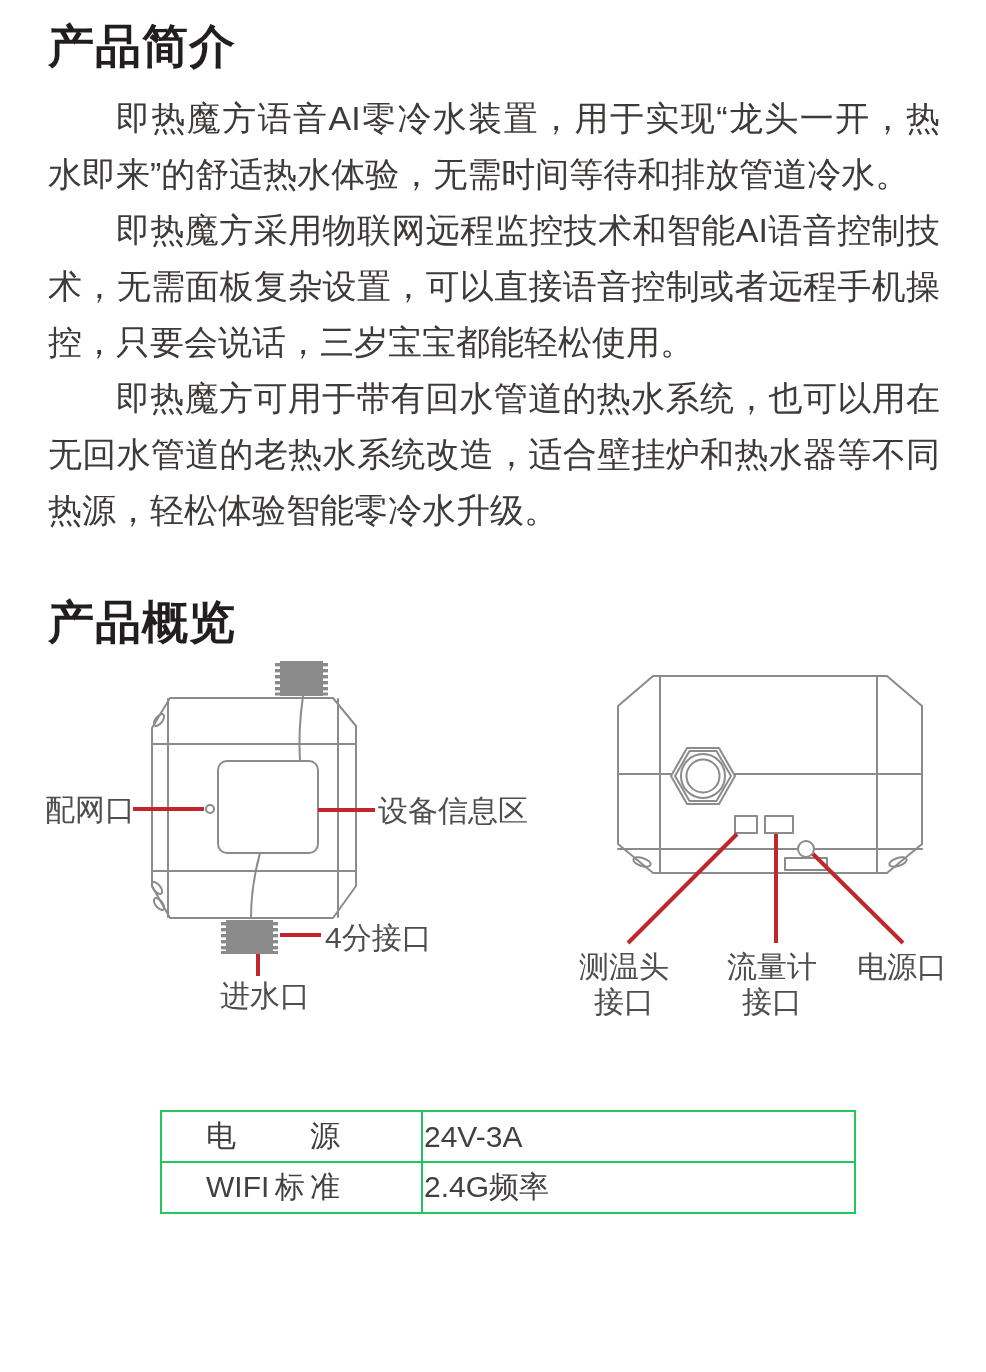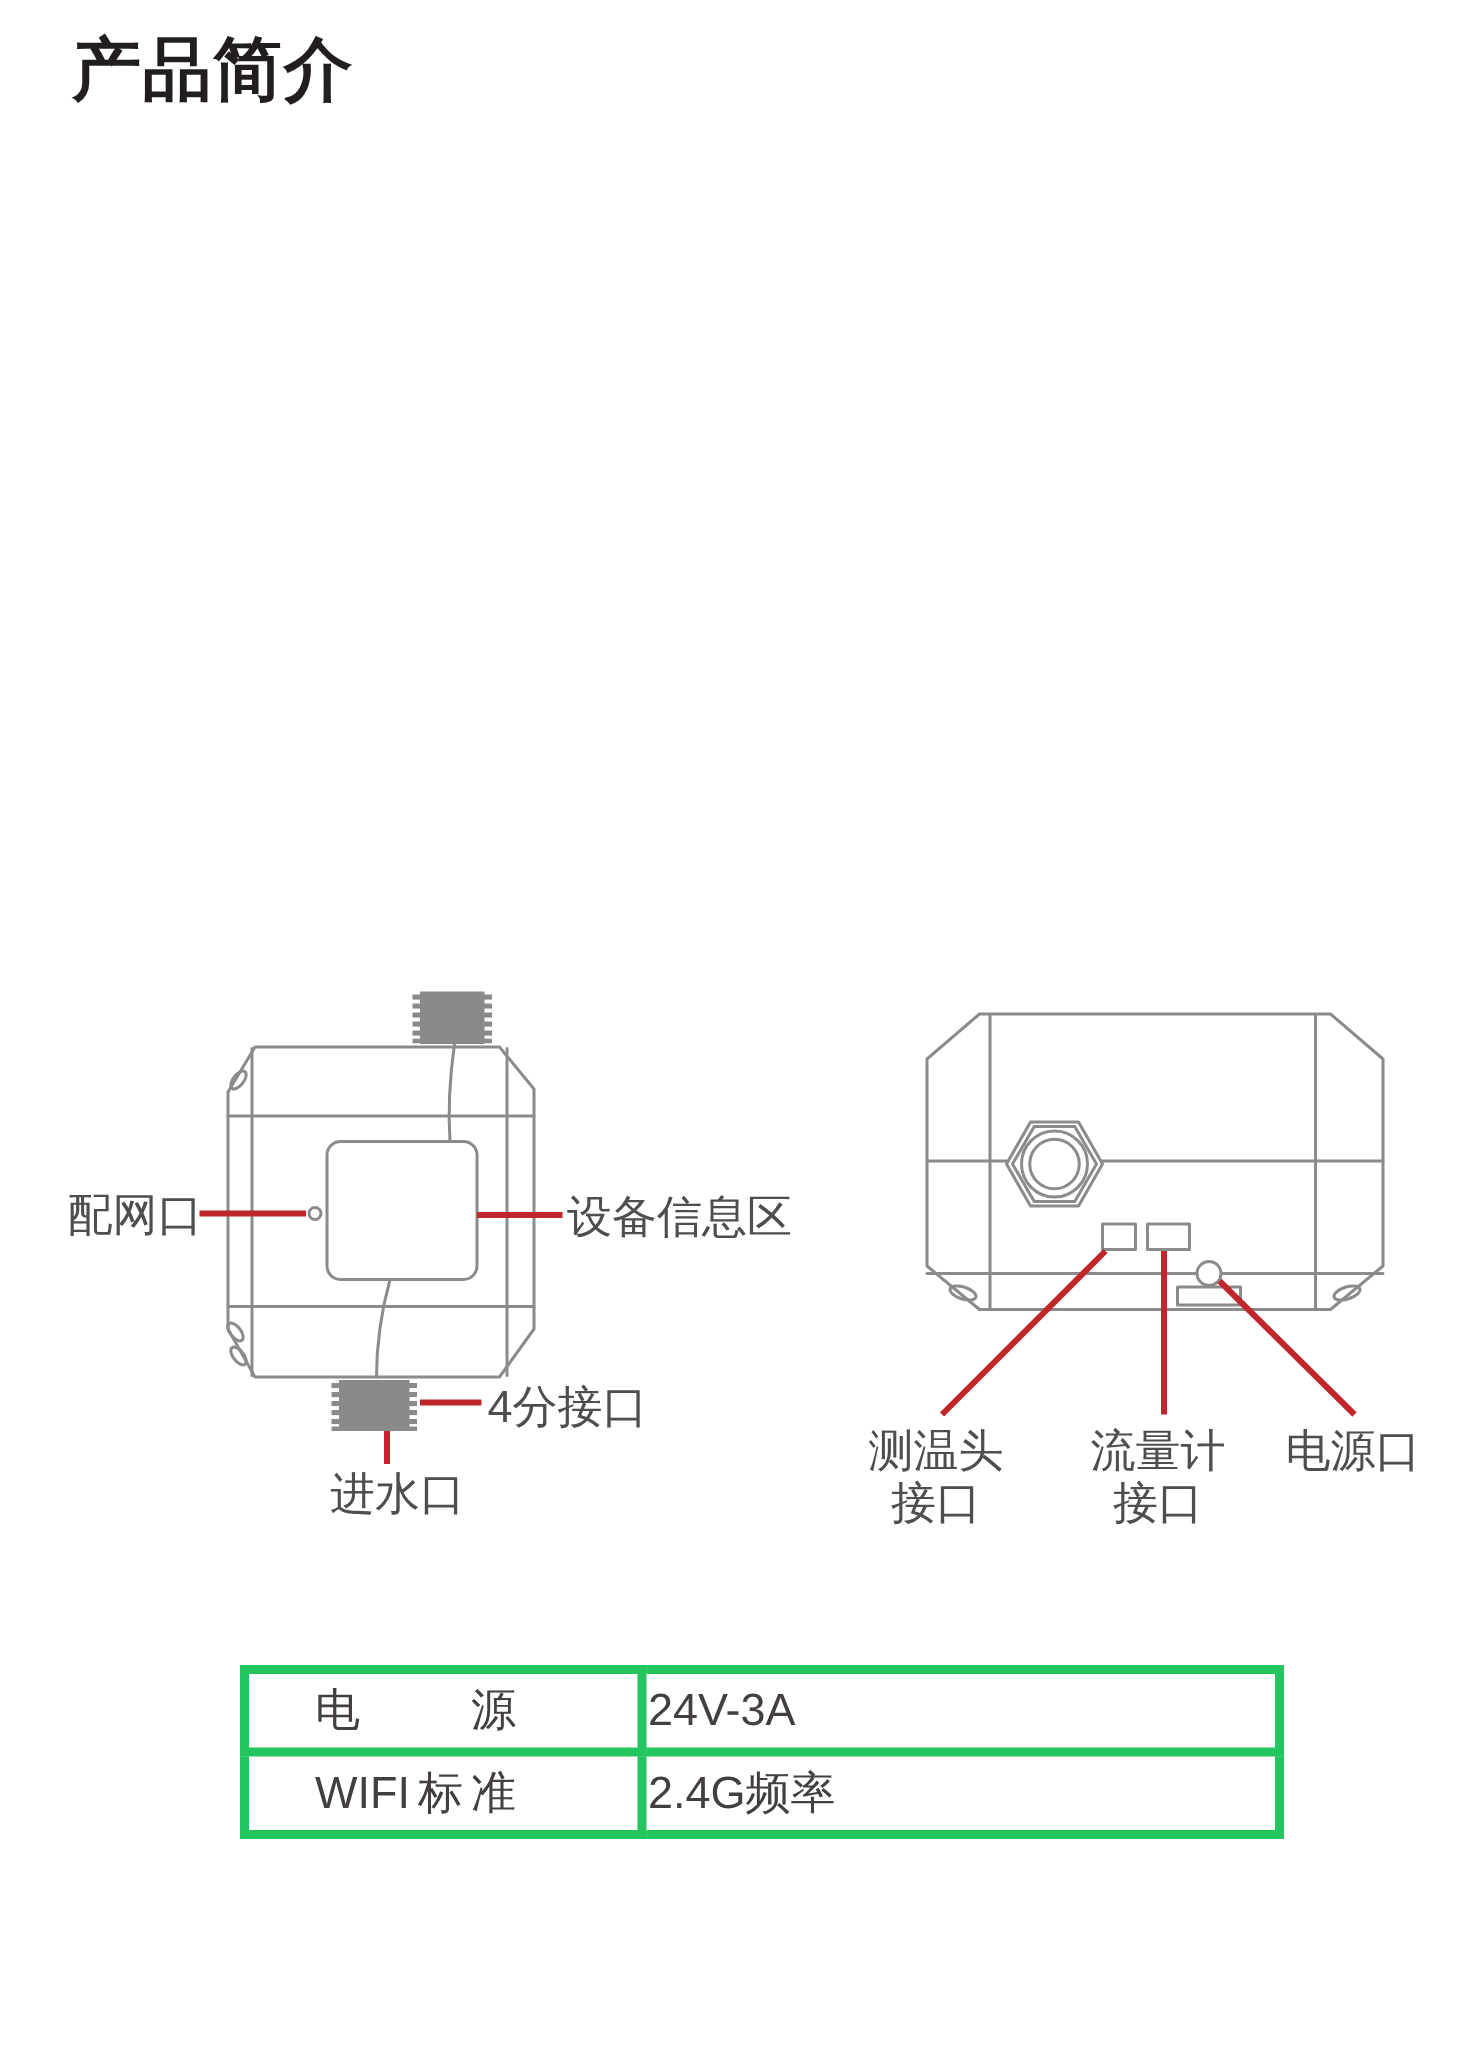--- a/index.html
+++ b/index.html
@@ -28,33 +28,39 @@
   }
   .outline{fill:none;stroke:#8b8b8b;stroke-width:2;stroke-linejoin:round;stroke-linecap:round;}
   .outline-fill{fill:#ffffff;stroke:#8b8b8b;stroke-width:2;stroke-linejoin:round;}
   .gray-fill{fill:#8a8a8a;stroke:none;}
   .redline{stroke:#c0272d;stroke-width:4;fill:none;}
   .spec-table{
     position:absolute;left:160px;top:1110px;width:696px;
     border-collapse:collapse;table-layout:fixed;
     font-size:30px;color:#433f3e;
   }
-  .spec-table td{border:6px solid #22c55e;height:47px;background:#ffffff;}
+  .spec-table td{border:2px solid #22c55e;height:47px;background:#ffffff;}
   .label-cell{width:214px;padding-left:44px;}
   .value-cell{text-align:left;word-spacing:10px;}
   .spread{display:inline-block;width:134px;text-align:justify;text-align-last:justify;}
 </style>
 </head>
 <body>
 
 <div class="page">
 
   <h1 class="section-title" id="intro-title">产品简介</h1>
 
+  <div class="intro-text">
+    <p>即热魔方语音AI零冷水装置，用于实现“龙头一开，热水即来”的舒适热水体验，无需时间等待和排放管道冷水。</p>
+    <p>即热魔方采用物联网远程监控技术和智能AI语音控制技术，无需面板复杂设置，可以直接语音控制或者远程手机操控，只要会说话，三岁宝宝都能轻松使用。</p>
+    <p>即热魔方可用于带有回水管道的热水系统，也可以用在无回水管道的老热水系统改造，适合壁挂炉和热水器等不同热源，轻松体验智能零冷水升级。</p>
+  </div>
 
+  <h1 class="section-title" id="overview-title">产品概览</h1>
 
   <div class="diagrams">
 
     <svg class="front-view" width="510" height="380" viewBox="0 0 510 380">
 
       <g>
         <rect class="gray-fill" x="250" y="5" width="43" height="35"></rect>
         <rect class="gray-fill" x="245" y="7" width="53" height="3.4"></rect>
         <rect class="gray-fill" x="245" y="13" width="53" height="3.4"></rect>
         <rect class="gray-fill" x="245" y="19" width="53" height="3.4"></rect>

